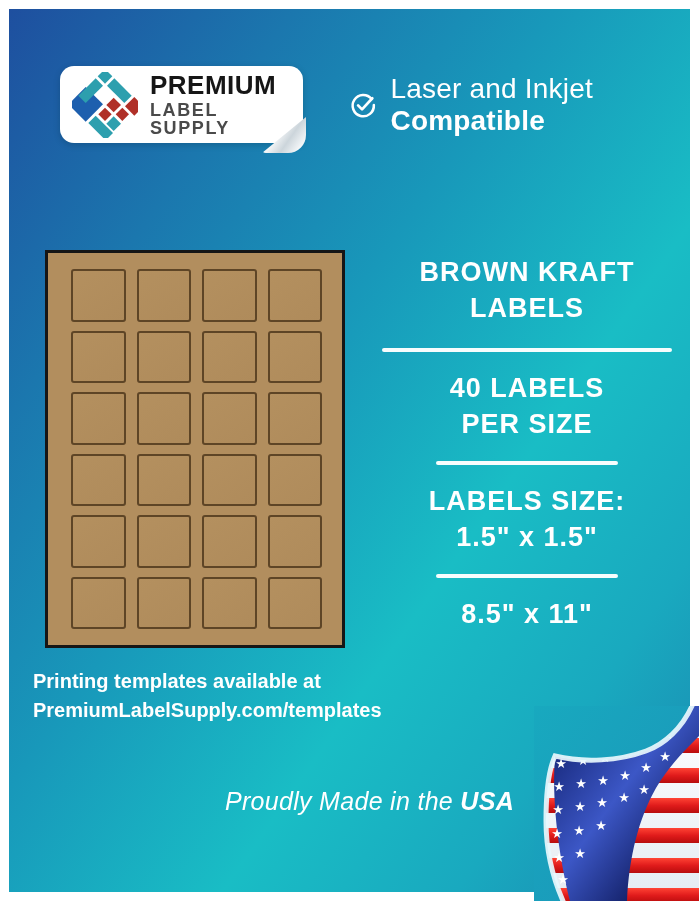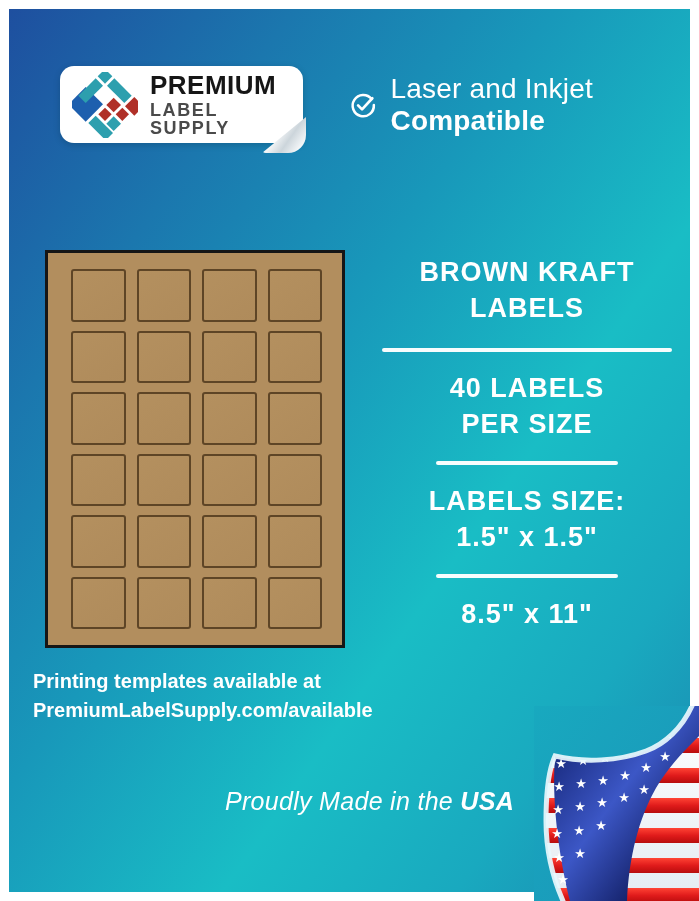--- a/index.html
+++ b/index.html
@@ -151,21 +151,21 @@
       <div class="h-line">PER SIZE</div>
       <div class="divider narrow"></div>
       <div class="h-line">LABELS SIZE:</div>
       <div class="h-line">1.5" x 1.5"</div>
       <div class="divider narrow"></div>
       <div class="h-line">8.5" x 11"</div>
     </div>
 
     <div class="templates">
       <div>Printing templates available at</div>
-      <div>PremiumLabelSupply.com/available</div>
+      <div>PremiumLabelSupply.com/templates</div>
     </div>
 
     <div class="footer"><span>Proudly Made in the </span><b>USA</b></div>
 
     <svg class="flag" viewBox="0 0 165 195">
       <defs>
         <linearGradient id="redStripe" x1="0" y1="0" x2="0" y2="1">
           <stop offset="0" stop-color="#ff4334"></stop>
             <stop offset=".5" stop-color="#e01b1b"></stop>
             <stop offset="1" stop-color="#b80d0d"></stop>

